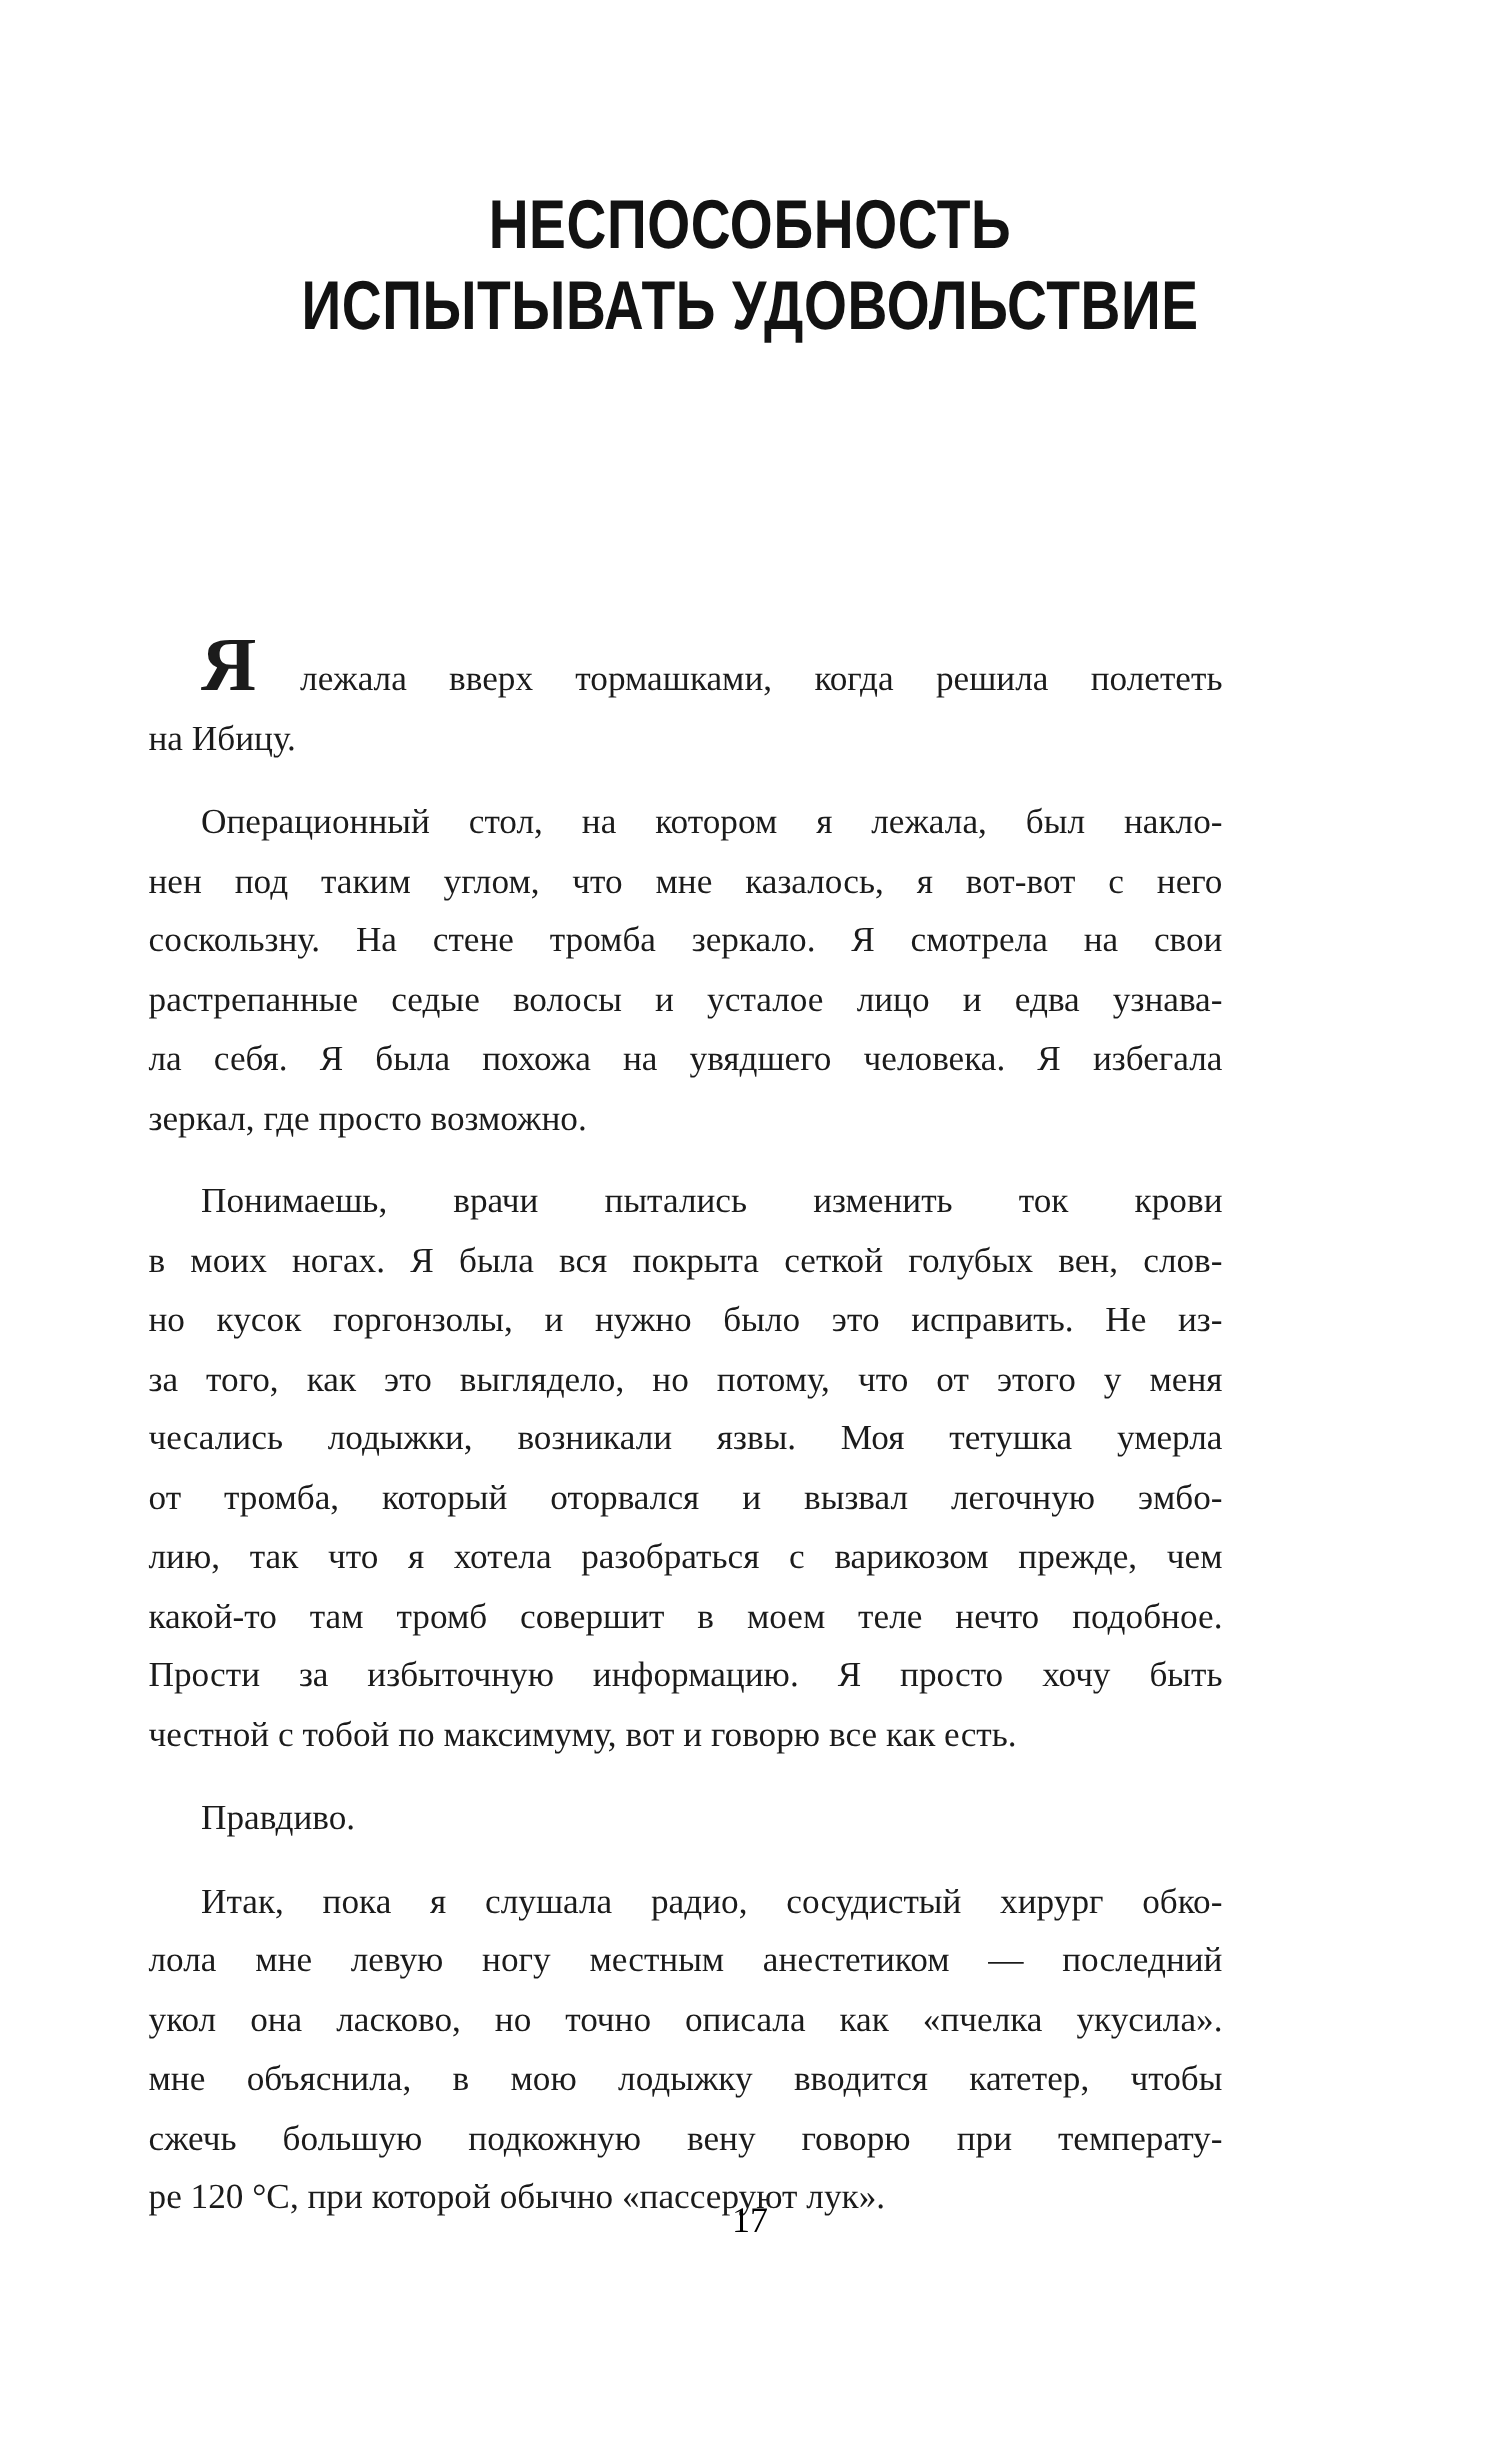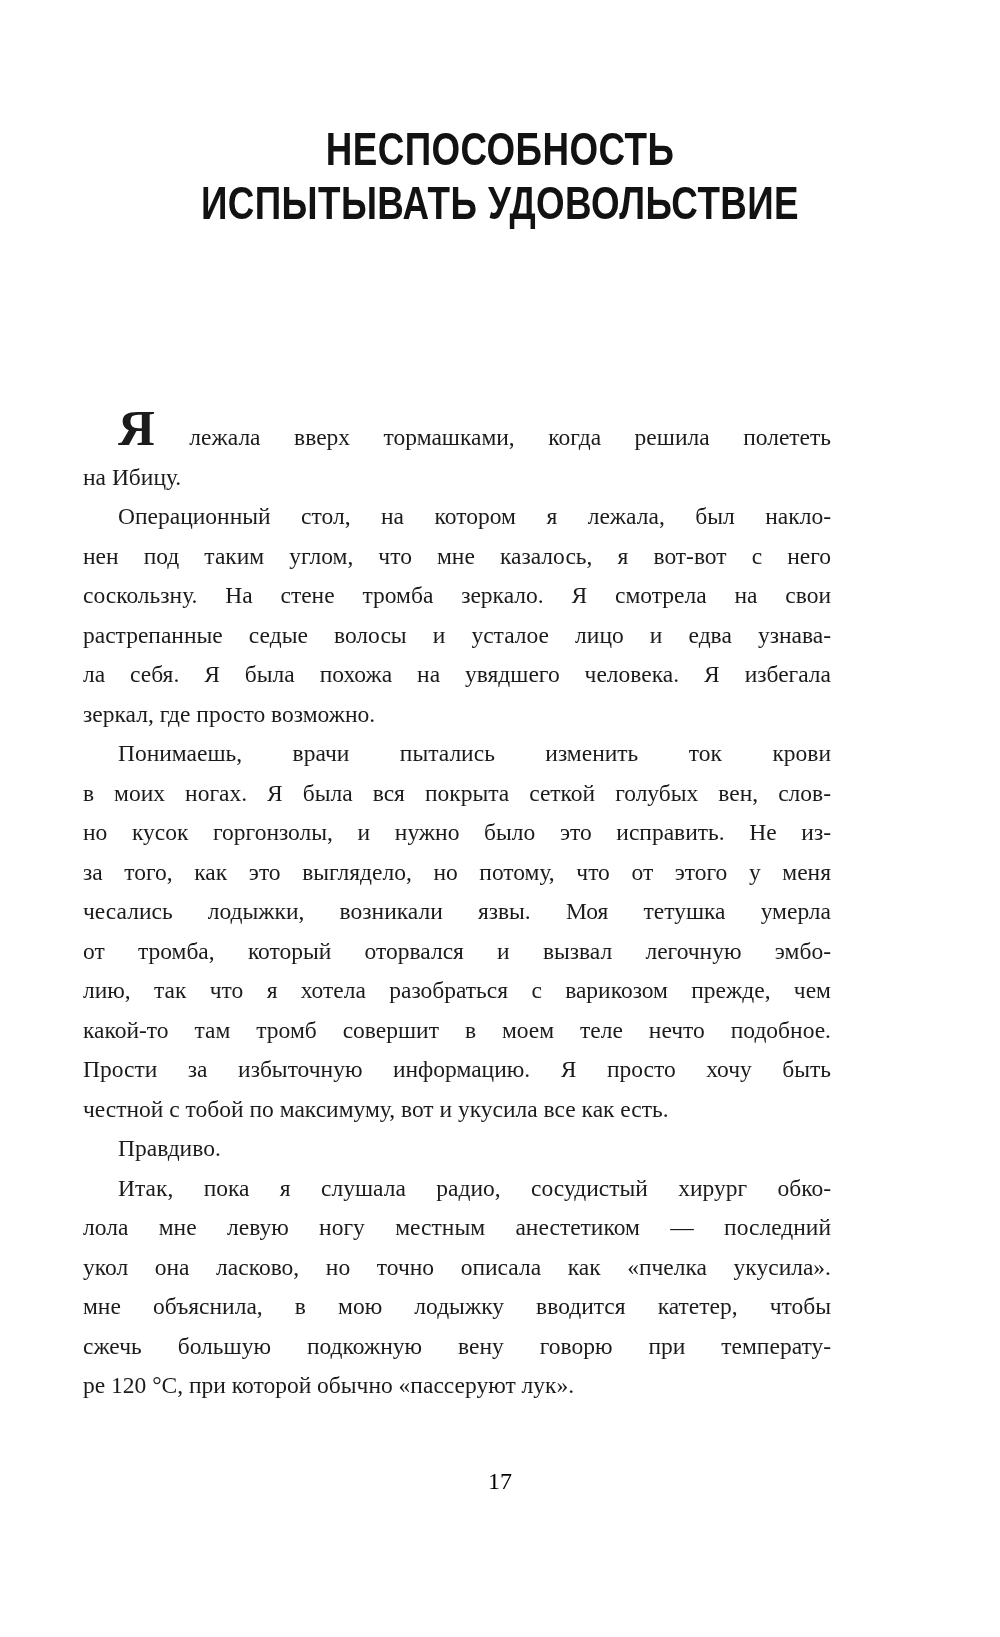--- a/index.html
+++ b/index.html
@@ -38,21 +38,21 @@
   .body-text {
     position: absolute;
     top: 418px;
     left: 83px;
     width: 748px;
     font-family: "Liberation Serif", serif;
     font-size: 23.5px;
     line-height: 39.5px;
     color: #1b1b1b;
   }
-  .para { margin: 0; }
+  .para { margin: 16px; }
   .line {
     text-align: justify;
     text-align-last: justify;
   }
   .line.last {
     text-align: center;
     text-align-last: left;
   }
   .line.indent {
     text-indent: 35px;
@@ -99,21 +99,21 @@
       <div class="para">
         <div class="line indent">Понимаешь, врачи пытались изменить ток крови</div>
         <div class="line">в моих ногах. Я была вся покрыта сеткой голубых вен, слов-</div>
         <div class="line">но кусок горгонзолы, и нужно было это исправить. Не из-</div>
         <div class="line">за того, как это выглядело, но потому, что от этого у меня</div>
         <div class="line">чесались лодыжки, возникали язвы. Моя тетушка умерла</div>
         <div class="line">от тромба, который оторвался и вызвал легочную эмбо-</div>
         <div class="line">лию, так что я хотела разобраться с варикозом прежде, чем</div>
         <div class="line">какой-то там тромб совершит в моем теле нечто подобное.</div>
         <div class="line">Прости за избыточную информацию. Я просто хочу быть</div>
-        <div class="line last">честной с тобой по максимуму, вот и укусила все как есть.</div>
+        <div class="line last">честной с тобой по максимуму, вот и говорю все как есть.</div>
       </div>
       <div class="para">
         <div class="line last indent">Правдиво.</div>
       </div>
       <div class="para">
         <div class="line indent">Итак, пока я слушала радио, сосудистый хирург обко-</div>
         <div class="line">лола мне левую ногу местным анестетиком — последний</div>
         <div class="line">укол она ласково, но точно описала как «пчелка укусила».</div>
         <div class="line">мне объяснила, в мою лодыжку вводится катетер, чтобы</div>
         <div class="line">сжечь большую подкожную вену говорю при температу-</div>

